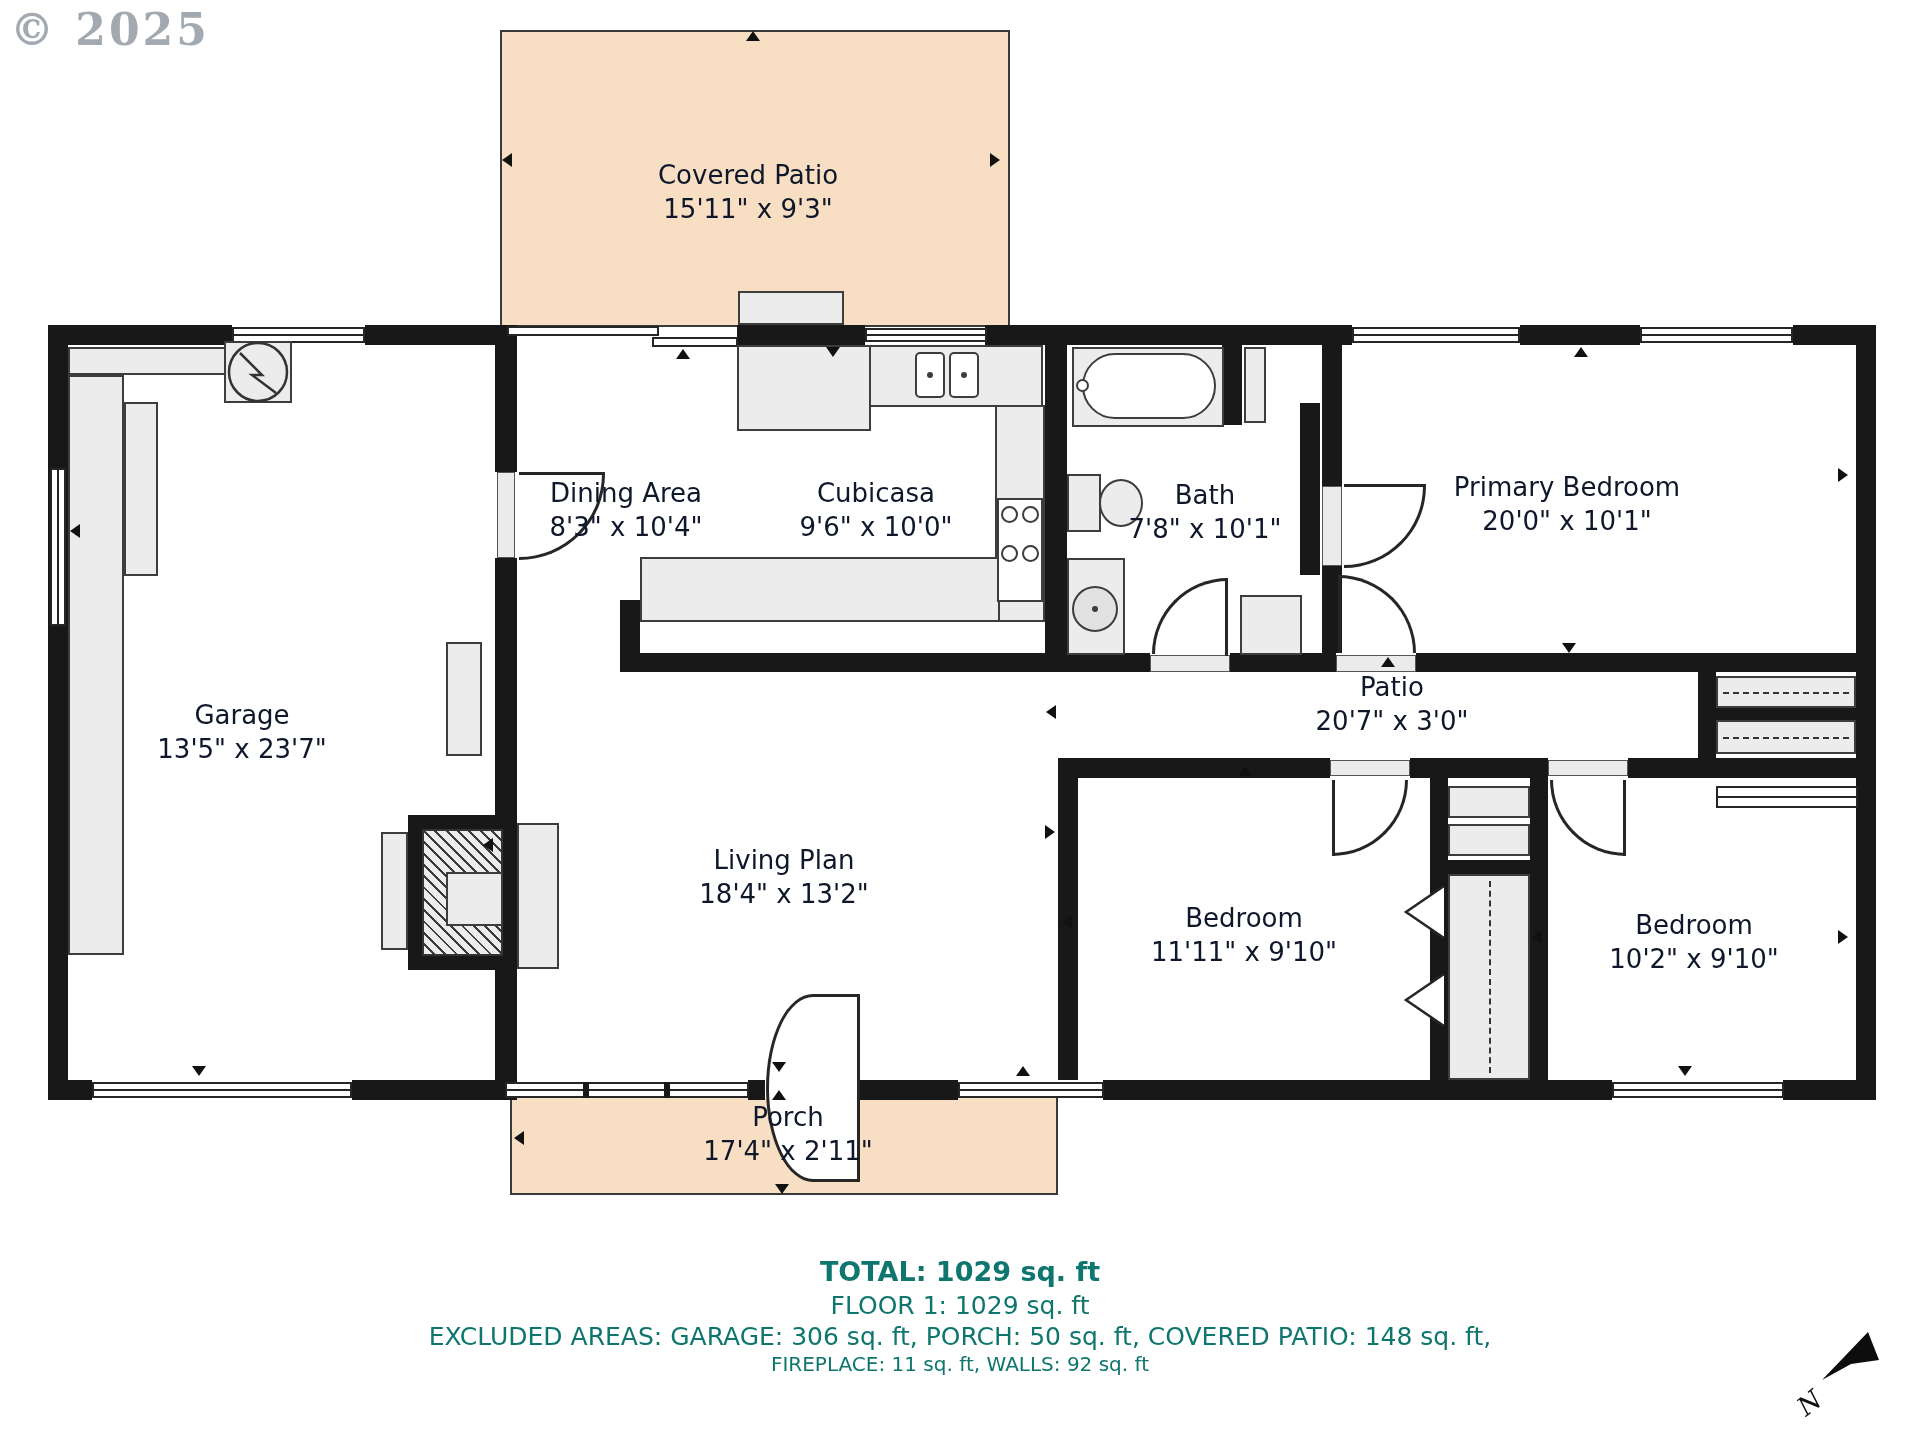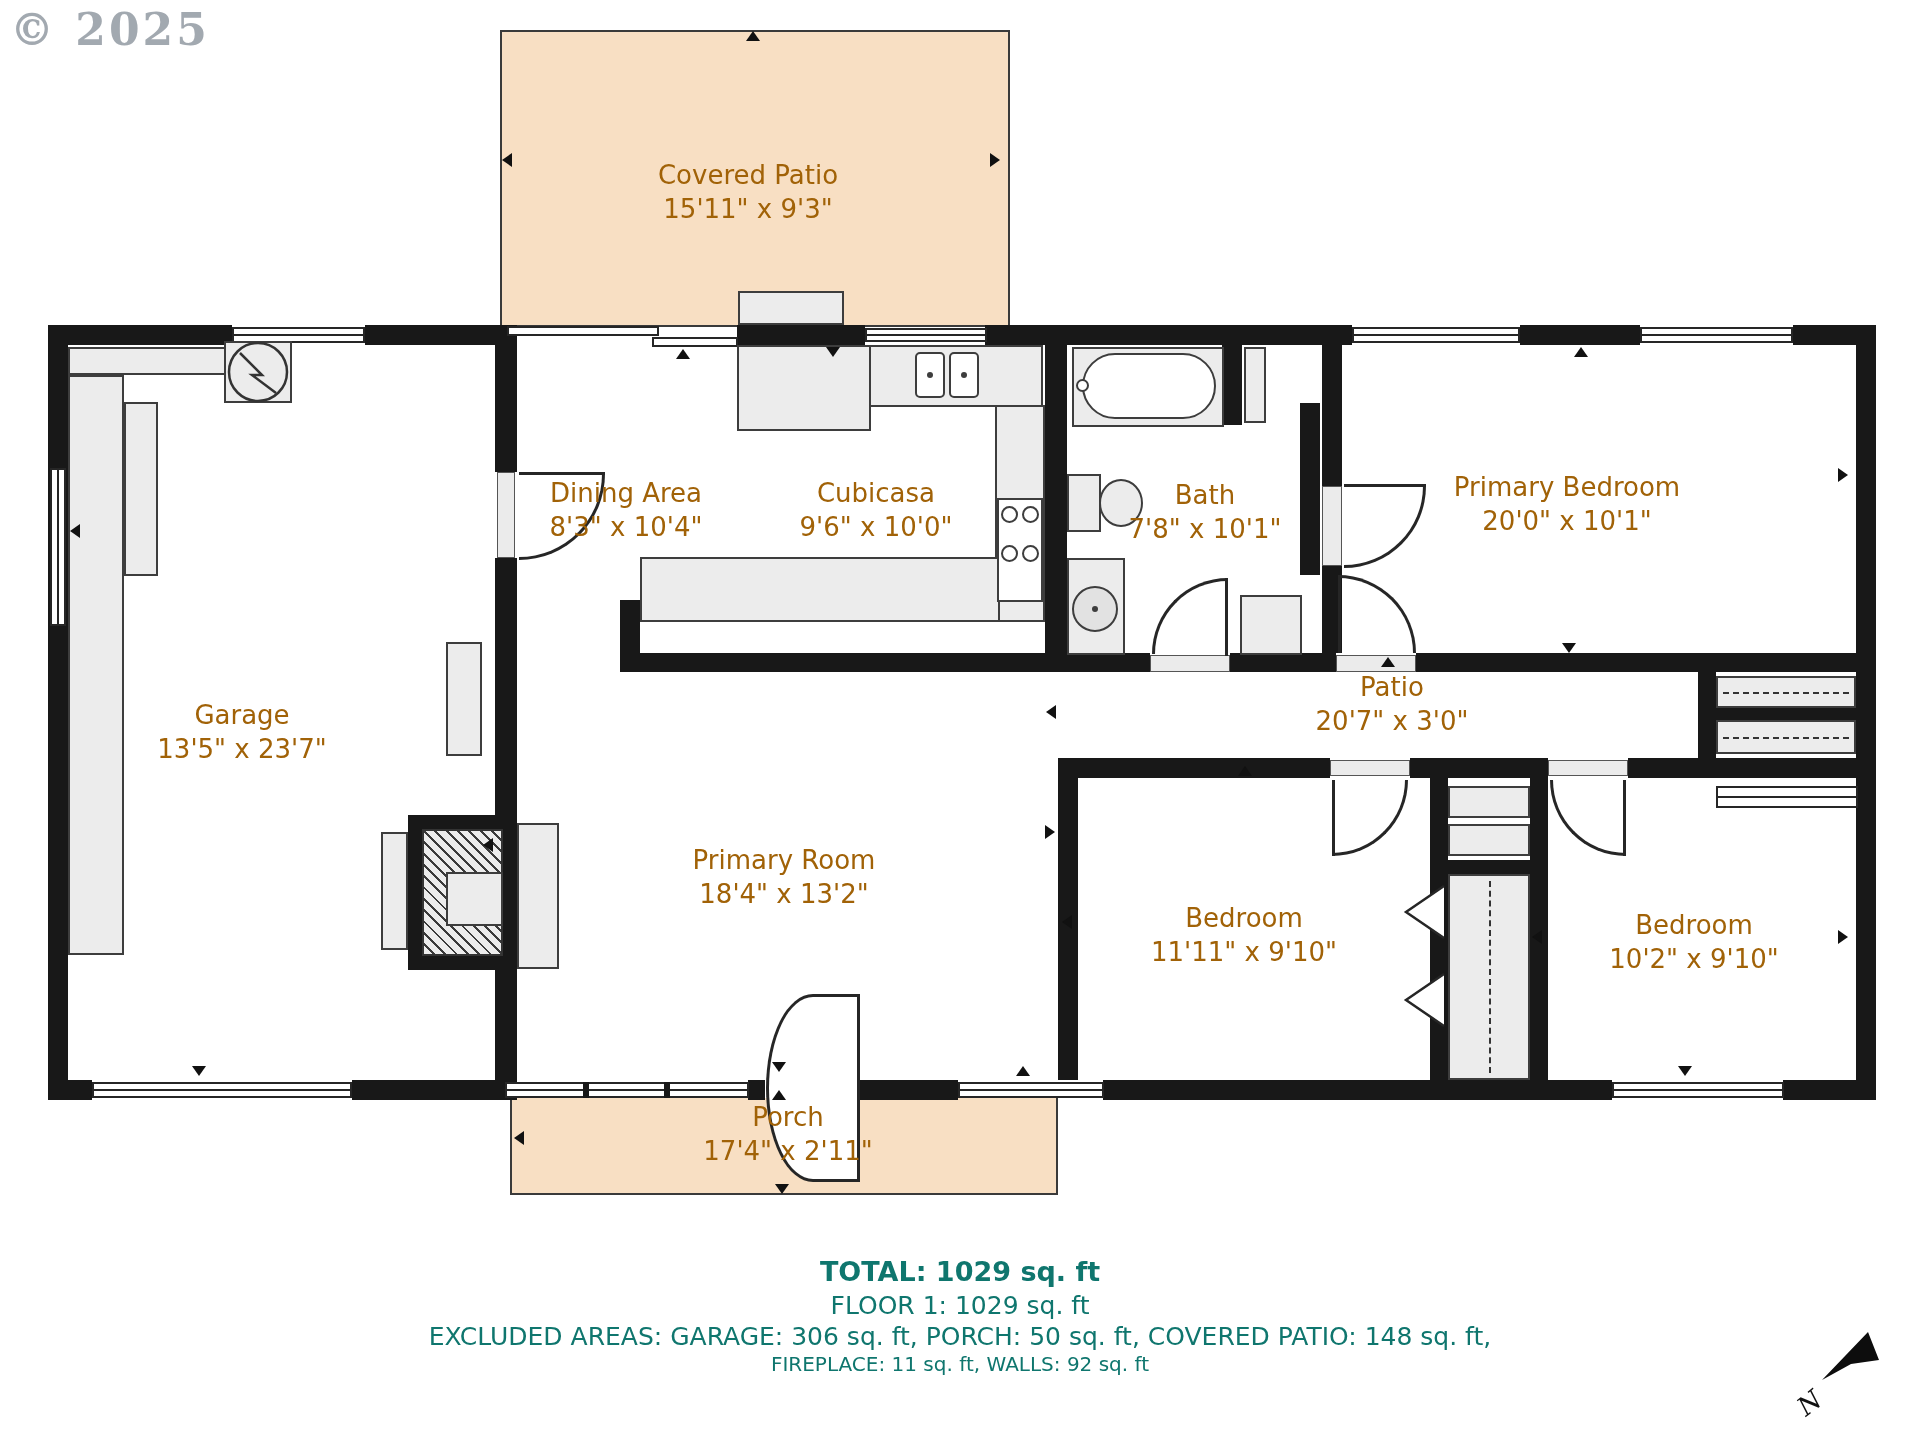--- a/index.html
+++ b/index.html
@@ -31,21 +31,21 @@
   .shelfh:after{content:"";position:absolute;left:5px;right:5px;top:50%;border-top:2px dashed #333}
   .shelfv:after{content:"";position:absolute;top:5px;bottom:5px;left:50%;border-left:2px dashed #333}
   .hatch{position:absolute;background:repeating-linear-gradient(45deg,#ececec 0 6px,#3a3a3a 6px 8px);
     border:2px solid #333;box-sizing:border-box}
   .tri{position:absolute;width:0;height:0;border-style:solid}
   .tri-up{border-width:0 7px 10px 7px;border-color:transparent transparent #111 transparent}
   .tri-down{border-width:10px 7px 0 7px;border-color:#111 transparent transparent transparent}
   .tri-left{border-width:7px 10px 7px 0;border-color:transparent #111 transparent transparent}
   .tri-right{border-width:7px 0 7px 10px;border-color:transparent transparent transparent #111}
   .rlabel{position:absolute;transform:translateX(-50%);text-align:center;font-size:26px;line-height:34px;
-    color:#a16207;white-space:nowrap}
+    color:#0f172a;white-space:nowrap}
   .sline{position:absolute;left:0;width:1920px;text-align:center;color:#0f766e}
   .s-total{top:1256px;font-size:27px;font-weight:700}
   .s-floor{top:1291px;font-size:25px}
   .s-ex1{top:1322px;font-size:25px}
   .s-ex2{top:1352px;font-size:20px}
   .s-disc{top:1403px;font-size:15px}
   .north{position:absolute;left:1798px;top:1388px;font-size:26px;font-style:italic;
     font-family:"DejaVu Serif","Liberation Serif",serif;color:#111;transform:rotate(-38deg)}
 </style>
 </head>
@@ -236,21 +236,21 @@
   </div>
   <div class="rlabel" style="left:1567px;top:470px">
     <div>Primary Bedroom</div>
     <div>20'0" x 10'1"</div>
   </div>
   <div class="rlabel" style="left:1392px;top:670px">
     <div>Patio</div>
     <div>20'7" x 3'0"</div>
   </div>
   <div class="rlabel" style="left:784px;top:843px">
-    <div>Primary Room</div>
+    <div>Living Plan</div>
     <div>18'4" x 13'2"</div>
   </div>
   <div class="rlabel" style="left:1244px;top:901px">
     <div>Bedroom</div>
     <div>11'11" x 9'10"</div>
   </div>
   <div class="rlabel" style="left:1694px;top:908px">
     <div>Bedroom</div>
     <div>10'2" x 9'10"</div>
   </div>

